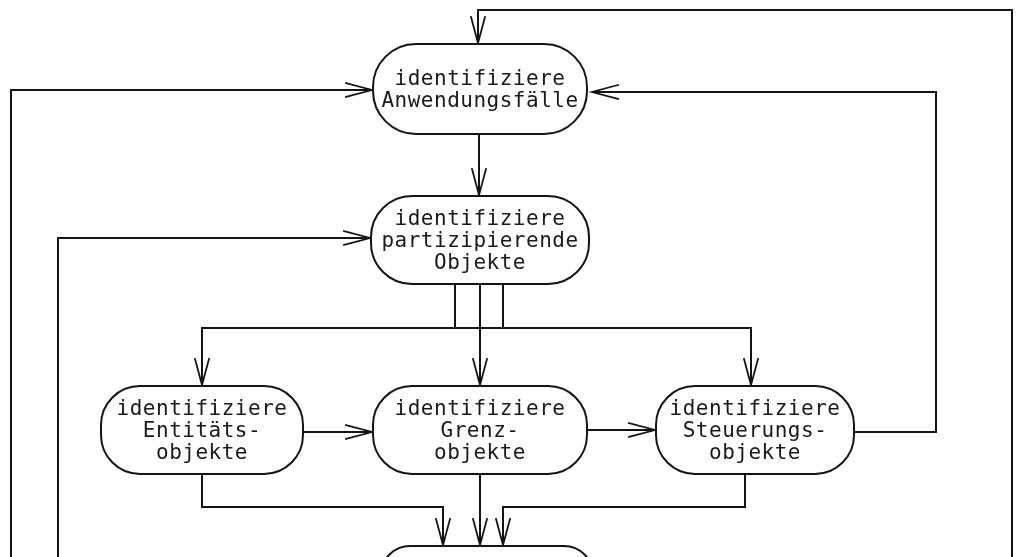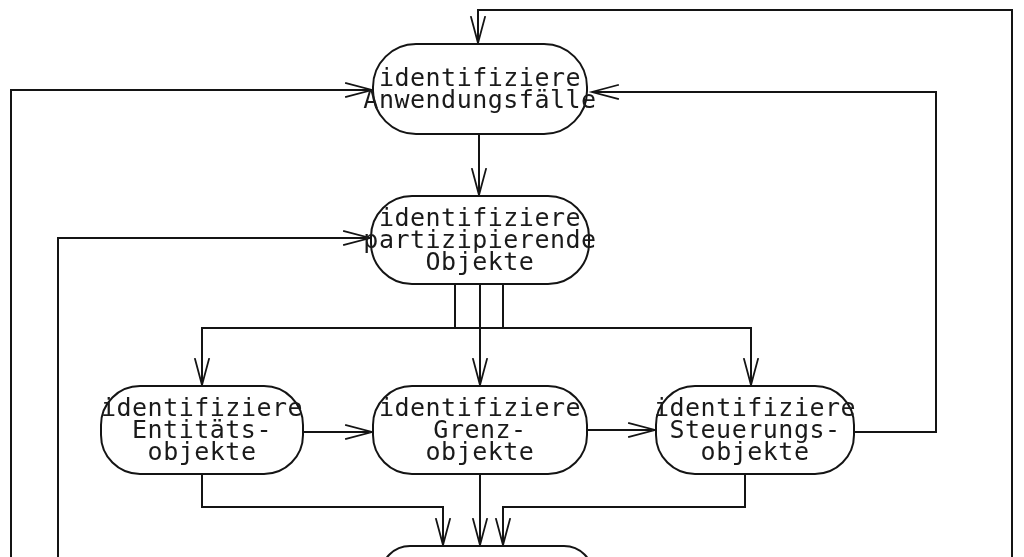--- a/index.html
+++ b/index.html
@@ -26,21 +26,21 @@
   .node {
     position: absolute;
     box-sizing: border-box;
     background: #ffffff;
     border: 2px solid #141414;
     display: flex;
     align-items: center;
     justify-content: center;
     text-align: center;
     color: #1a1a1a;
-    font-size: 25px;
+    font-size: 21px;
     line-height: 22px;
     letter-spacing: 0.5px;
     white-space: pre-line;
   }
   .n1 { left: 372px; top: 43px;  width: 216px; height: 92px; border-radius: 44px; }
   .n2 { left: 370px; top: 195px; width: 220px; height: 90px; border-radius: 42px; }
   .n3 { left: 100px; top: 385px; width: 204px; height: 90px; border-radius: 40px; }
   .n4 { left: 372px; top: 385px; width: 216px; height: 90px; border-radius: 40px; }
   .n5 { left: 655px; top: 385px; width: 200px; height: 90px; border-radius: 40px; }
   .n6 { left: 380px; top: 545px; width: 214px; height: 70px; border-radius: 30px; }

